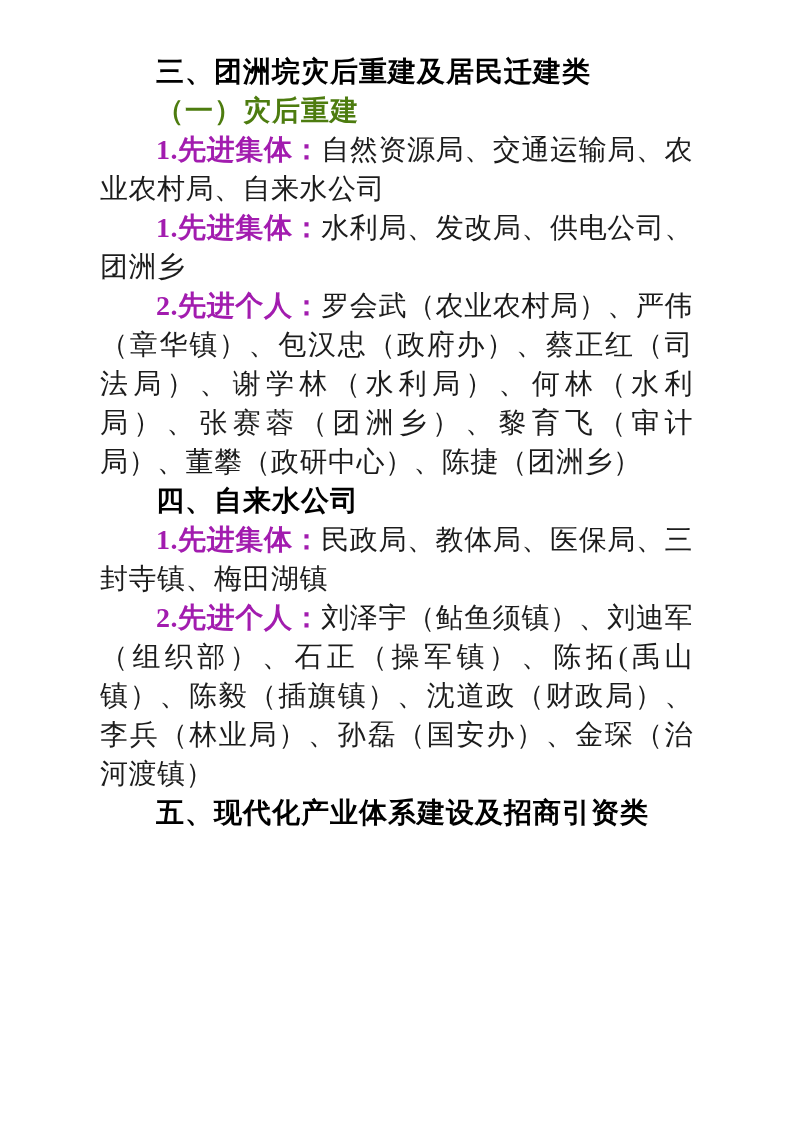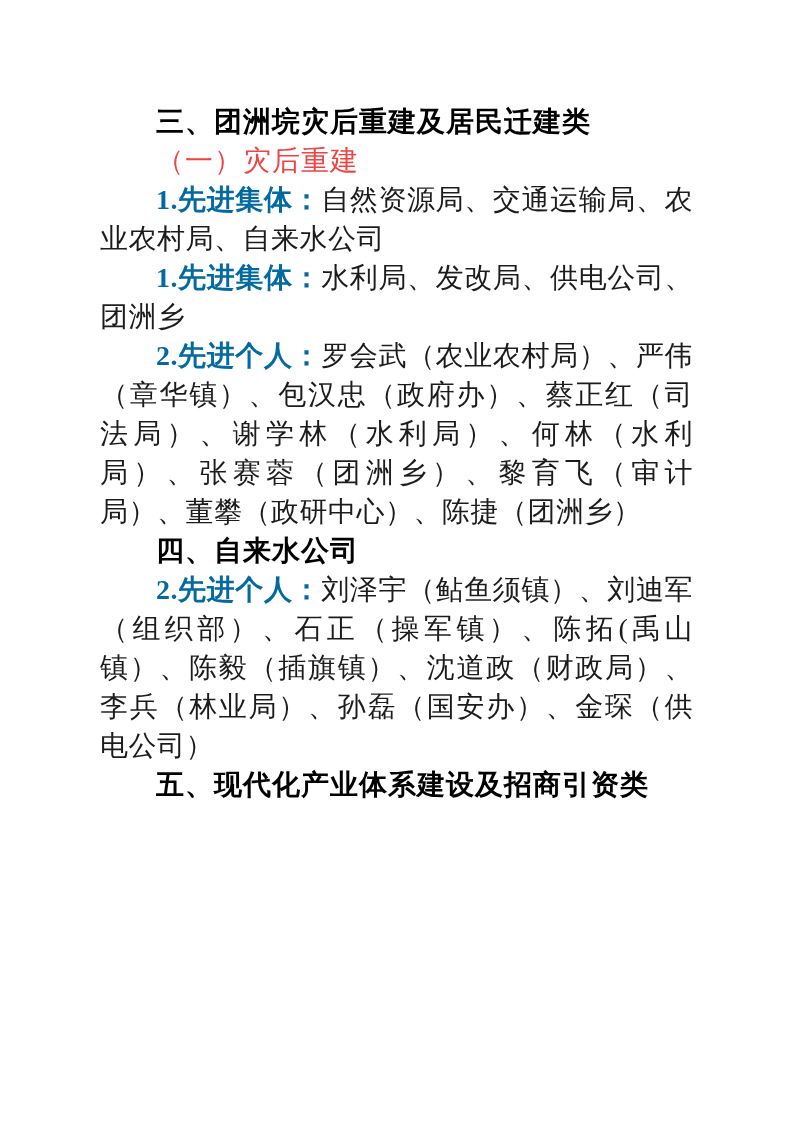--- a/index.html
+++ b/index.html
@@ -2,50 +2,50 @@
 <html><head>
   <meta charset="utf-8">
   <style>
     * { margin: 0; padding: 0; box-sizing: border-box; }
     html, body { background: #ffffff; }
     .page {
       position: relative;
       width: 793px;
       height: 1122px;
       background: #ffffff;
-      padding: 102px 100px 0 100px;
+      padding: 52px 100px 0 100px;
       overflow: hidden;
       font-family: "Liberation Serif", serif;
     }
     .doc {
       font-size: 28px;
       line-height: 39px;
       color: #1c1c1c;
       text-align: justify;
     }
     .block { text-indent: 56px; }
     .h1 {
       font-weight: bold;
       color: #000000;
       font-family: "Liberation Sans", sans-serif;
       letter-spacing: 1px;
     }
     .h2 {
-      font-weight: normal;
-      color: #ef4444;
+      font-weight: bold;
+      color: #4d7c0f;
       font-family: "Liberation Serif", serif;
       letter-spacing: 1px;
     }
     .para {
       font-family: "Liberation Serif", serif;
       letter-spacing: 0.5px;
     }
     .para .label {
       font-weight: bold;
-      color: #0369a1;
+      color: #a21caf;
     }
     .para .body-text {
       font-weight: normal;
       color: #1c1c1c;
     }
   </style>
 </head>
 <body>
 
 <div class="page">
@@ -58,19 +58,20 @@
     <div class="block para"><span class="label">1.先进集体：</span><span class="body-text">自然资源局、交通运输局、农业农村局、自来水公司</span></div>
 
 
 
     <div class="block para"><span class="label">1.先进集体：</span><span class="body-text">水利局、发改局、供电公司、团洲乡</span></div>
 
     <div class="block para"><span class="label">2.先进个人：</span><span class="body-text">罗会武（农业农村局）、严伟（章华镇）、包汉忠（政府办）、蔡正红（司法局）、谢学林（水利局）、何林（水利局）、张赛蓉（团洲乡）、黎育飞（审计局）、董攀（政研中心）、陈捷（团洲乡）</span></div>
 
     <div class="block h1">四、自来水公司</div>
 
+    <div class="block para"><span class="label">1.先进集体：</span><span class="body-text">民政局、教体局、医保局、三封寺镇、梅田湖镇</span></div>
 
-    <div class="block para"><span class="label">2.先进个人：</span><span class="body-text">刘泽宇（鲇鱼须镇）、刘迪军（组织部）、石正（操军镇）、陈拓(禹山镇）、陈毅（插旗镇）、沈道政（财政局）、李兵（林业局）、孙磊（国安办）、金琛（供电公司）</span></div>
+    <div class="block para"><span class="label">2.先进个人：</span><span class="body-text">刘泽宇（鲇鱼须镇）、刘迪军（组织部）、石正（操军镇）、陈拓(禹山镇）、陈毅（插旗镇）、沈道政（财政局）、李兵（林业局）、孙磊（国安办）、金琛（治河渡镇）</span></div>
 
     <div class="block h1">五、现代化产业体系建设及招商引资类</div>
 
   </div>
 </div>
 
 </body></html>

